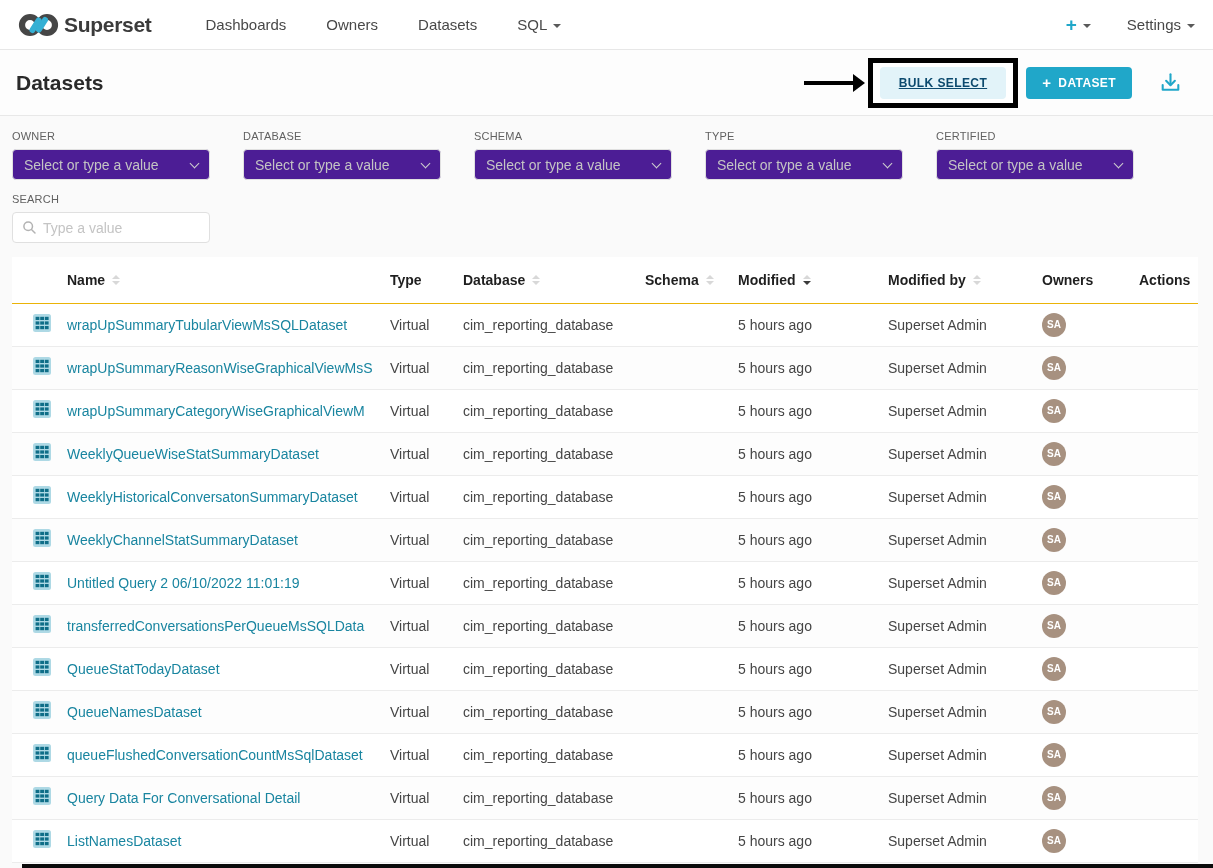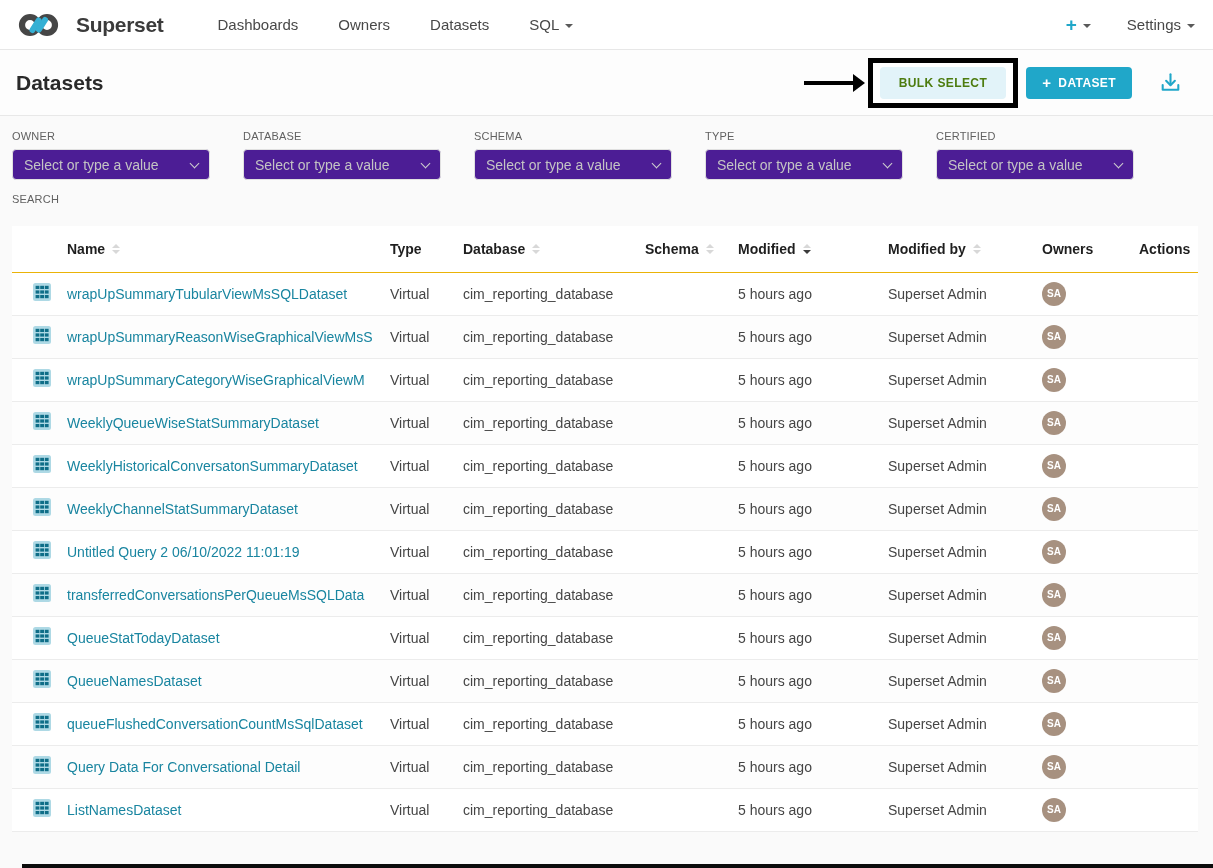--- a/index.html
+++ b/index.html
@@ -3,41 +3,41 @@
 <meta charset="utf-8">
 <style>
   * { margin:0; padding:0; box-sizing:border-box; }
   html,body { width:1213px; height:868px; overflow:hidden; background:#fafafa;
     font-family:"Liberation Sans", sans-serif; color:#454545; }
   .app { position:relative; width:1213px; height:868px; }
 
   
   .navbar { display:flex; align-items:center; height:50px; background:#fff;
     border-bottom:1px solid #e7e7e7; padding:0 18px; box-shadow:0 1px 2px rgba(0,0,0,.03); }
-  .brand { display:flex; align-items:center; gap:16px; margin-right:26px; }
+  .brand { display:flex; align-items:center; gap:4px; margin-right:26px; }
   .brand-name { font-size:21px; font-weight:700; color:#3b3b3b; letter-spacing:-.3px; }
   .nav-items { display:flex; align-items:center; gap:40px;padding-left:28px; }
   .nav-item { font-size:15px; color:#484848; cursor:pointer; display:flex; align-items:center; gap:6px; }
   .nav-right { margin-left:auto; display:flex; align-items:center; gap:36px; }
   .nav-plus { color:#20a7c9; font-size:19px; font-weight:700; line-height:1; }
   .caret { width:0; height:0; border-left:4px solid transparent; border-right:4px solid transparent;
     border-top:4px solid #5a5a5a; display:inline-block; margin-top:2px; }
 
   
   .page-header { position:relative; height:66px; display:flex; align-items:center;
     background:#fdfdfd; border-bottom:1px solid #e8e8e8; padding:0 16px; }
   .page-title { font-size:21px; font-weight:700; color:#2a2a2a; }
   .header-actions { margin-left:auto; display:flex; align-items:center; }
   .annot-arrow { position:relative; width:50px; height:4px; background:#000; margin-right:14px; }
   .annot-arrow::after { content:''; position:absolute; right:-11px; top:-7px;
     border-left:12px solid #000; border-top:9px solid transparent; border-bottom:9px solid transparent; }
   .annot-box { border:5px solid #000; padding:4px 7px; background:#fff; margin-right:8px; }
   .btn { border:none; border-radius:4px; font-size:12px; font-weight:700; letter-spacing:.4px;
     font-family:"Liberation Sans", sans-serif; cursor:pointer; }
-  .btn-bulk { background:#e2f3f9; color:#4d7c0f; padding:9px 19px; }
+  .btn-bulk { background:#e2f3f9; color:#0c4a6e; padding:9px 19px;text-decoration:underline; }
   .btn-primary { background:#20a7c9; color:#fff; padding:9px 16px; margin-right:26px;
     display:flex; align-items:center; gap:7px; }
   .btn-primary .plus { font-size:15px; font-weight:700; line-height:0; }
   .export-btn { background:none; border:none; cursor:pointer; display:flex; margin-right:14px; }
 
   
   .filters { background:#fafafa; padding:14px 16px 14px 12px; }
   .filter-row { display:flex; gap:33px; margin-bottom:13px; }
   .filter-group { width:198px; }
   .filter-label { display:block; font-size:11px; color:#616161; margin-bottom:7px; letter-spacing:.2px; }
@@ -166,20 +166,27 @@
       <div class="filter-group">
         <span class="filter-label">CERTIFIED</span>
         <div class="select-box">
           <span class="select-placeholder">Select or type a value</span>
           <span class="chev"></span>
         </div>
       </div>
     </div>
     <div class="filter-group">
       <span class="filter-label">SEARCH</span>
+      <div class="search-box">
+        <svg class="search-glyph" width="15" height="15" viewBox="0 0 15 15">
+          <circle cx="6.2" cy="6.2" r="4.3" fill="none" stroke="#b3b3b3" stroke-width="1.5"></circle>
+          <line x1="9.5" y1="9.5" x2="13" y2="13" stroke="#b3b3b3" stroke-width="1.5" stroke-linecap="round"></line>
+        </svg>
+        <input type="text" placeholder="Type a value" style="">
+      </div>
     </div>
   </div>
 
   <div class="table-card">
     <table>
       <colgroup>
         <col style="width:55px">
           <col style="width:323px">
           <col style="width:73px">
           <col style="width:182px">

